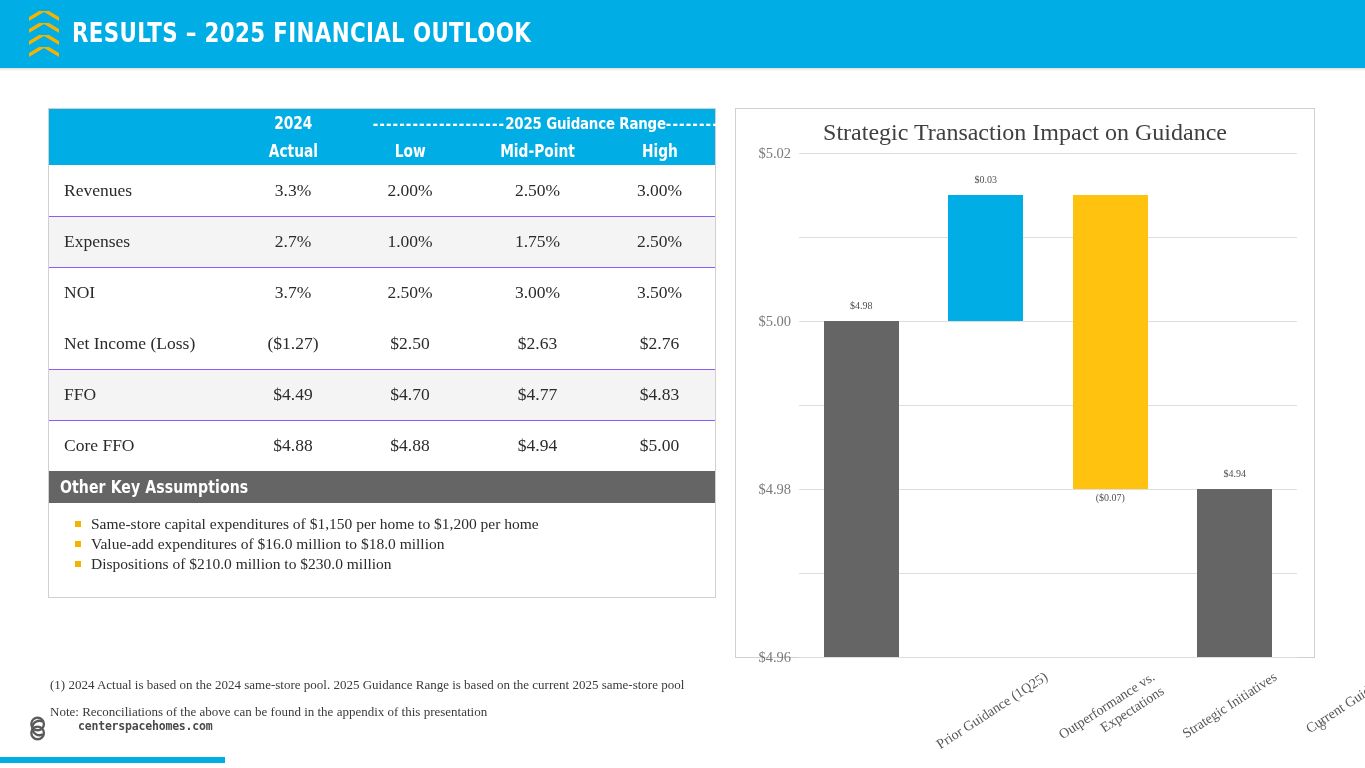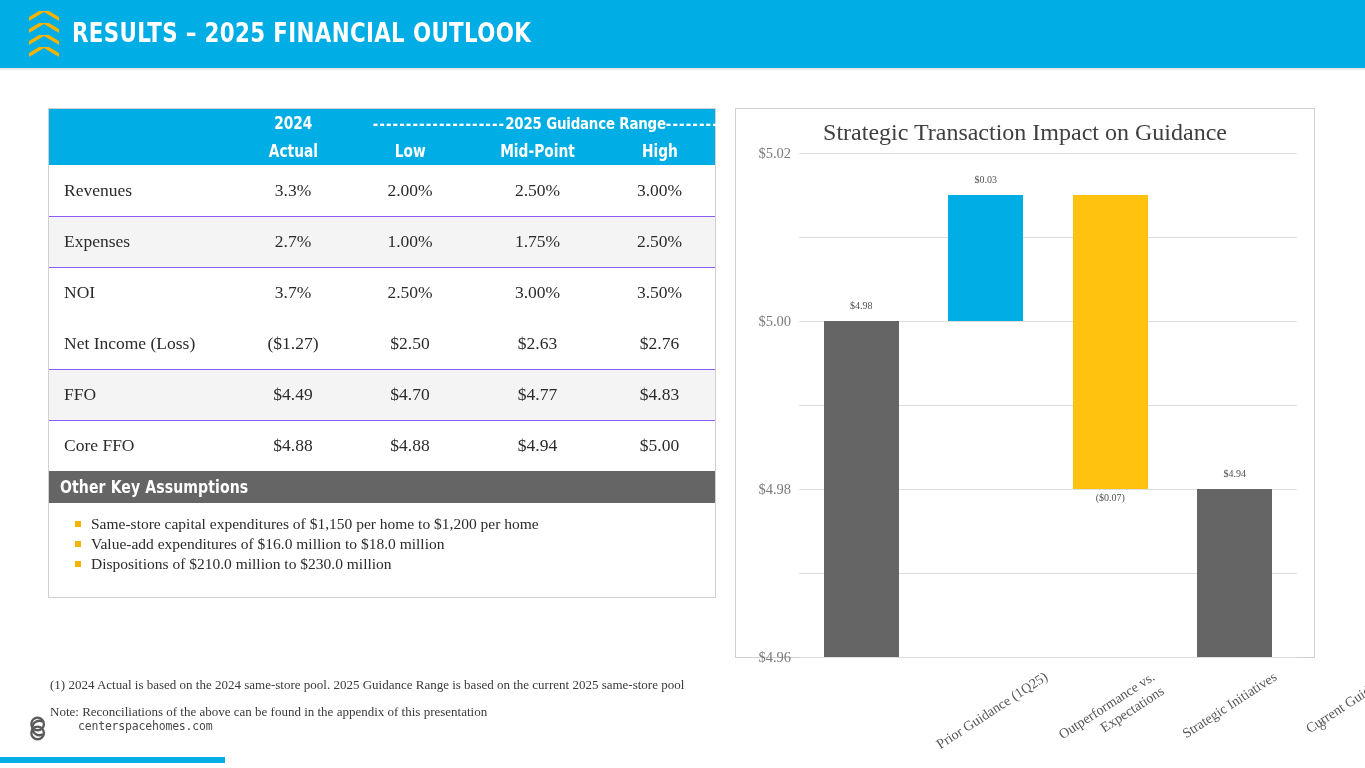--- a/index.html
+++ b/index.html
@@ -171,21 +171,21 @@
     font-size: 13px; color: #3a3a3a;
   }
   .note {
     position: absolute; left: 50px; top: 704px;
     font-family: "Liberation Serif", serif;
     font-size: 13px; color: #3a3a3a;
   }
   .brand {
     position: absolute; left: 78px; top: 719px;
     font-family: "DejaVu Sans Mono", "Liberation Mono", monospace;
-    font-size: 11.5px; font-weight: normal; color: #4a4a4a;
+    font-size: 11.5px; font-weight: bold; color: #4a4a4a;
     letter-spacing: -0.2px;
     text-align: center;
   }
   .footer-logo { position: absolute; left: 25px; top: 710px; width: 36px; height: 36px; }
   .page-num {
     position: absolute; left: 1320px; top: 719px;
     font-family: "Liberation Sans", sans-serif;
     font-size: 12px; color: #808080;
   }
   .bottom-bar {

